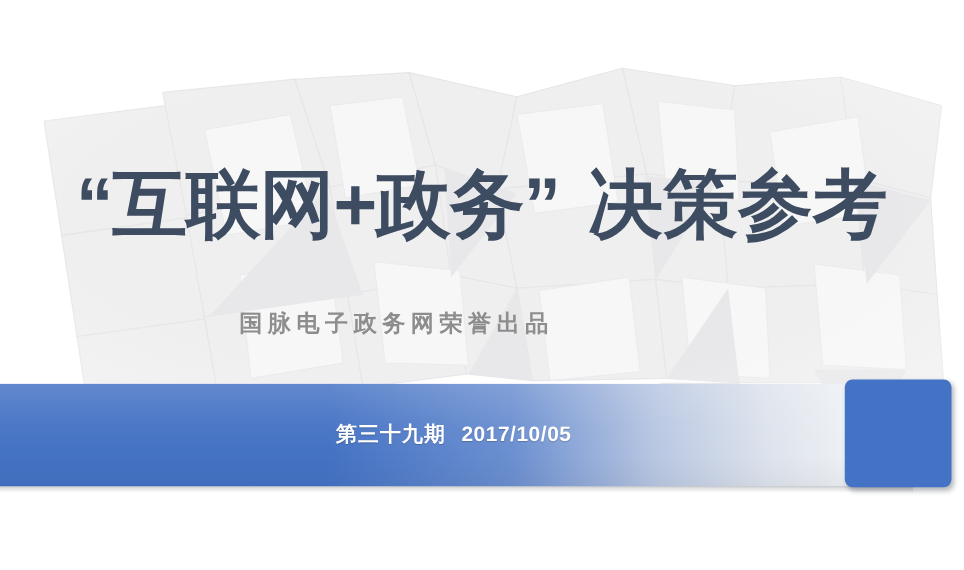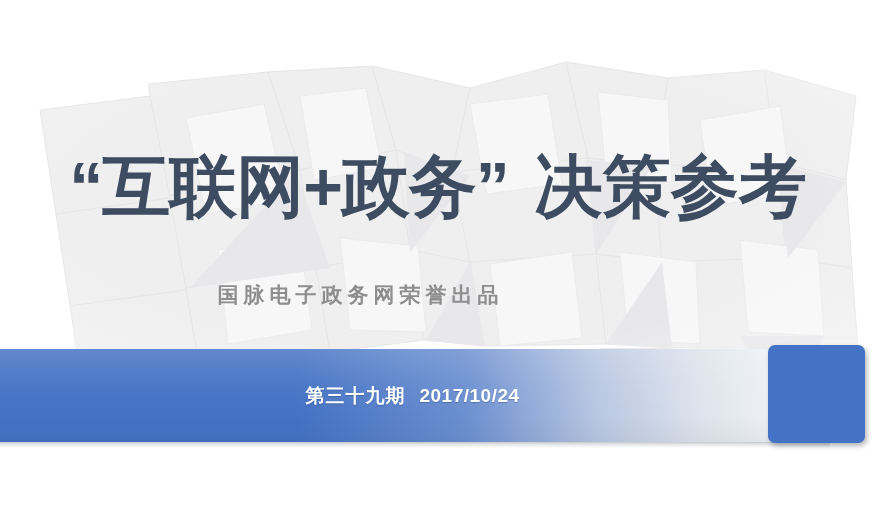--- a/index.html
+++ b/index.html
@@ -211,17 +211,17 @@
   </div>
 
   <div class="title"><span class="seg-a">“互联网+政务”</span><span class="gap"></span><span class="seg-b">决策参考</span></div>
 
   <div class="subtitle">国脉电子政务网荣誉出品</div>
 
   <div class="banner-shadow"></div>
   <div class="banner">
     <div class="banner-gloss"></div>
   </div>
-  <div class="banner-text"><span class="issue">第三十九期</span><span class="sp"></span><span class="date">2017/10/24</span></div>
+  <div class="banner-text"><span class="issue">第三十九期</span><span class="sp"></span><span class="date">2017/10/05</span></div>
 
   <div class="side-block"></div>
 
 </div>
 
 </body></html>

